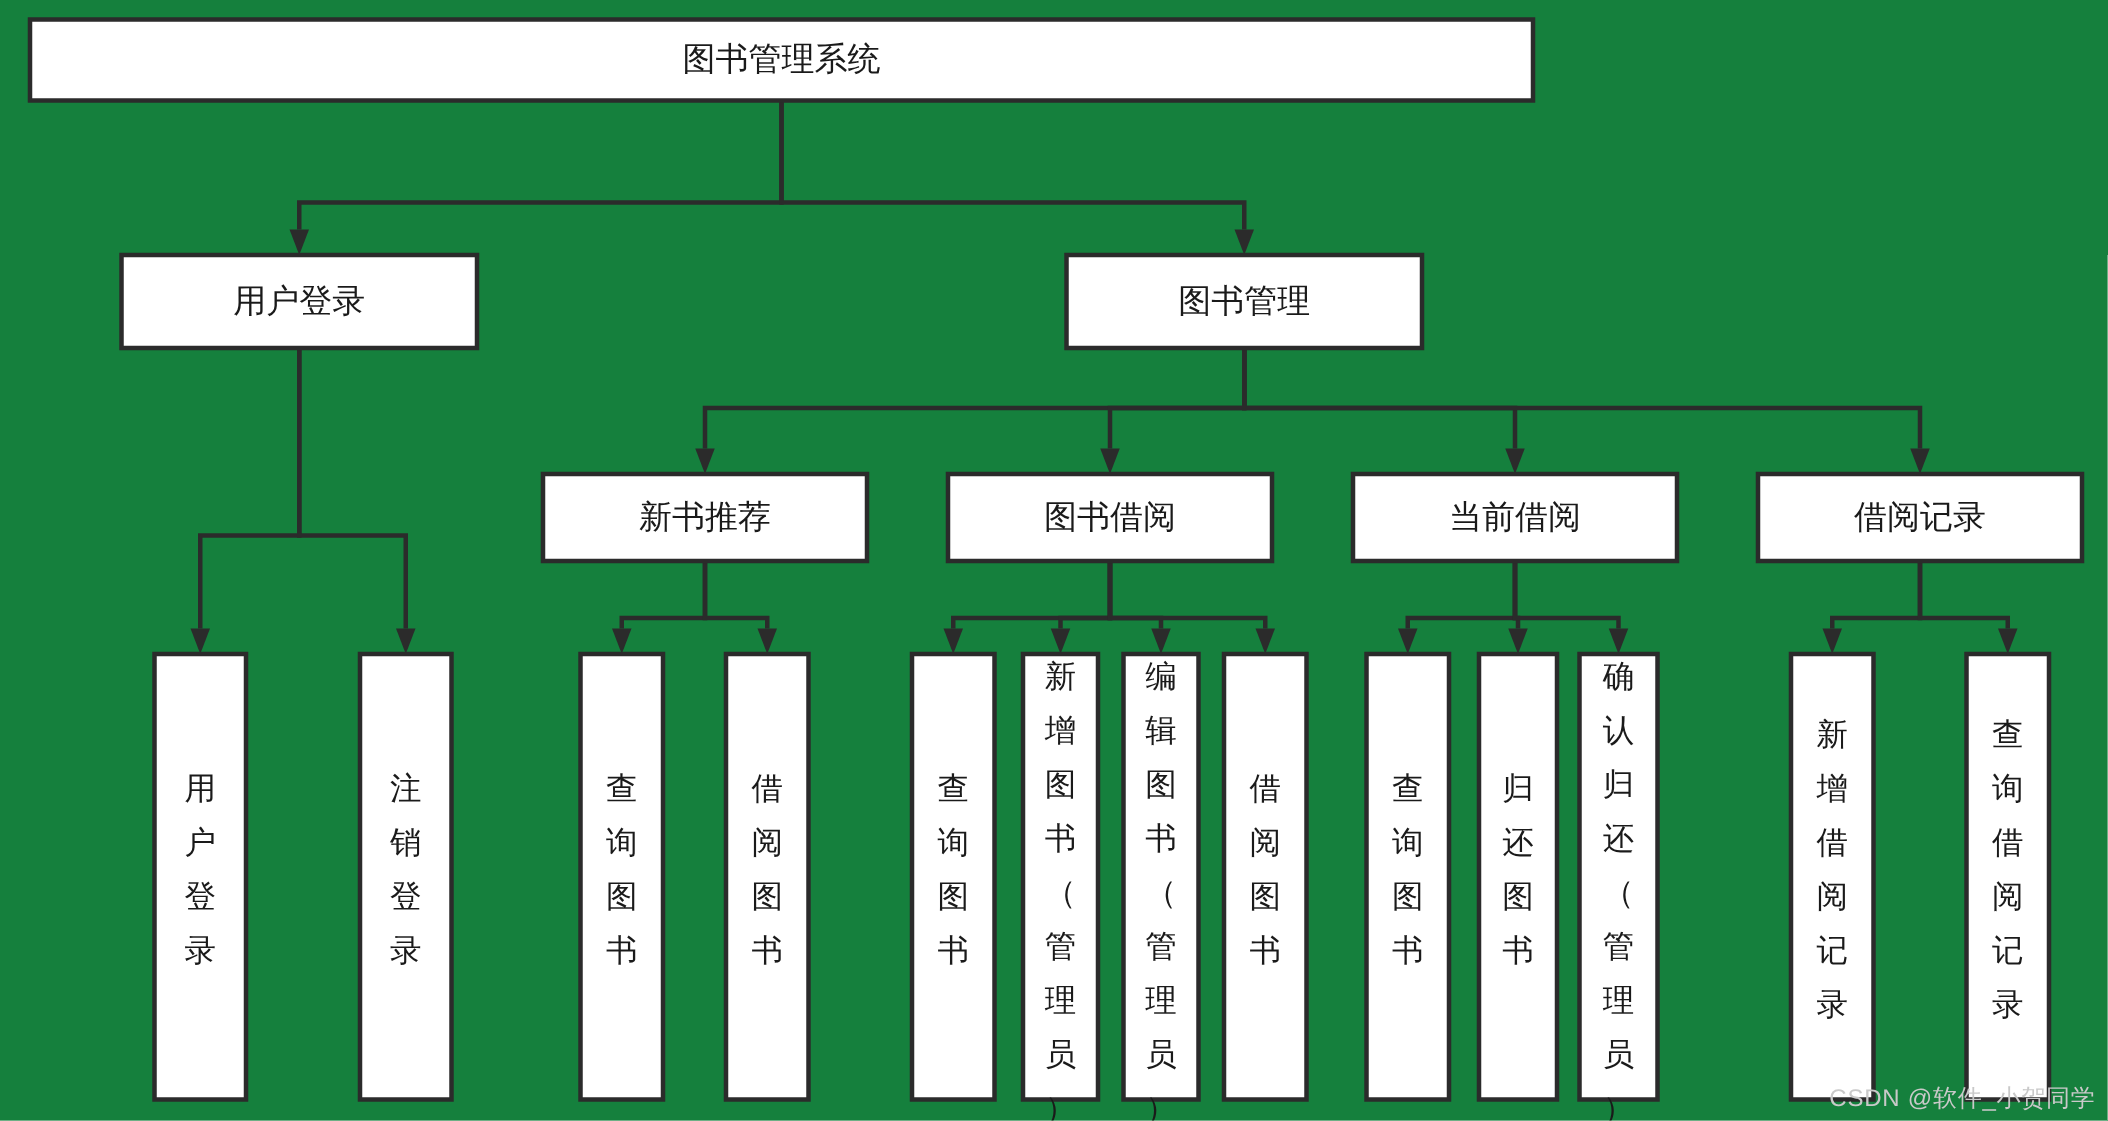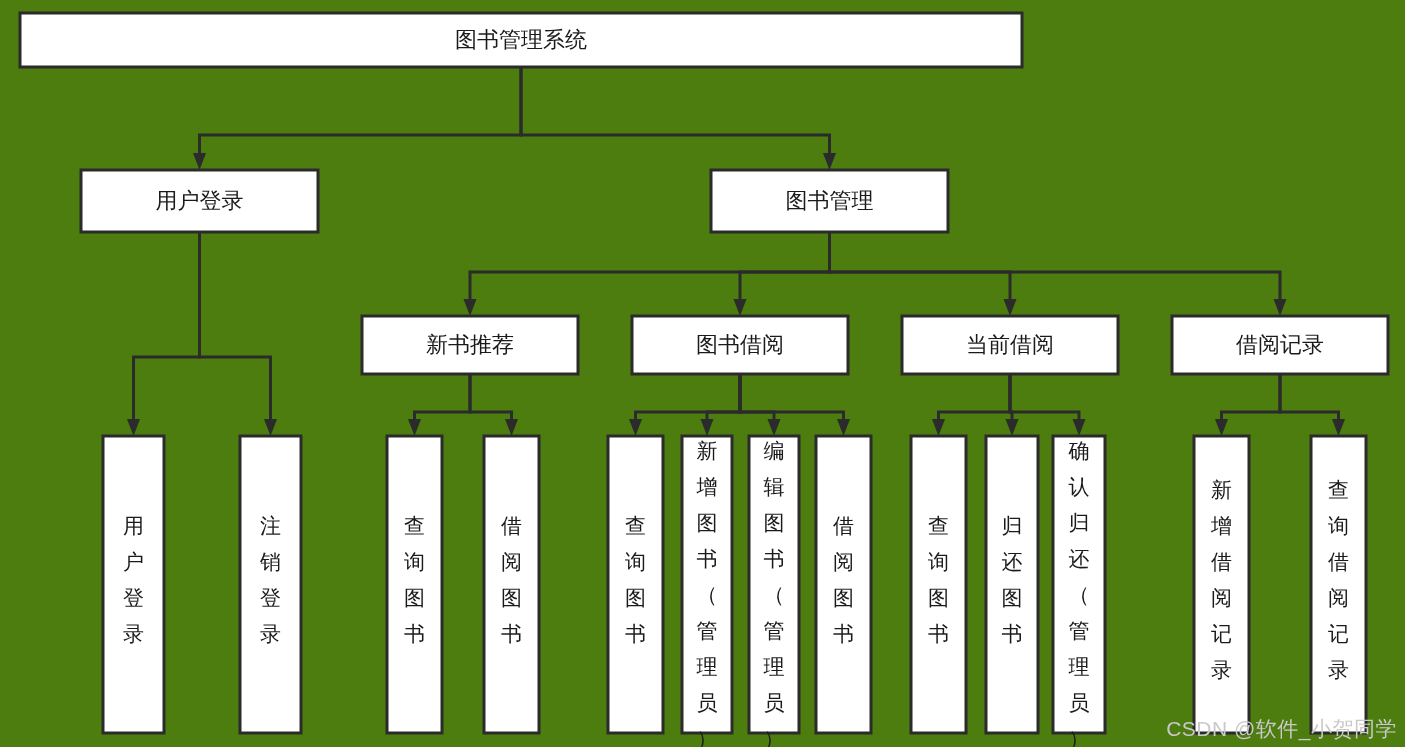--- a/index.html
+++ b/index.html
@@ -11,21 +11,21 @@
     width: 1405px;
     height: 747px;
     font-family: "Liberation Sans", "DejaVu Sans", sans-serif;
     overflow: hidden;
     position: relative;
   }
   #diagram-root {
     position: relative;
     width: 1405px;
     height: 747px;
-    background: #4d7c0f;
+    background: #15803d;
   }
   svg.canvas {
     position: absolute;
     left: 0;
     top: 0;
     width: 1405px;
     height: 747px;
   }
   .node-box {
     fill: #ffffff;
@@ -52,21 +52,21 @@
     font-family: "Liberation Sans", "DejaVu Sans", sans-serif;
     font-size: 21px;
     fill: #1a1a1a;
     text-anchor: middle;
   }
   .watermark {
     position: absolute;
     right: 8px;
     bottom: 4px;
     font-family: "Liberation Sans", "DejaVu Sans", sans-serif;
-    font-size: 21px;
+    font-size: 16px;
     color: #c9c9c9;
     letter-spacing: 0.5px;
     white-space: nowrap;
     user-select: none;
   }
 </style>
 </head>
 <body>
 
 <div id="diagram-root">

